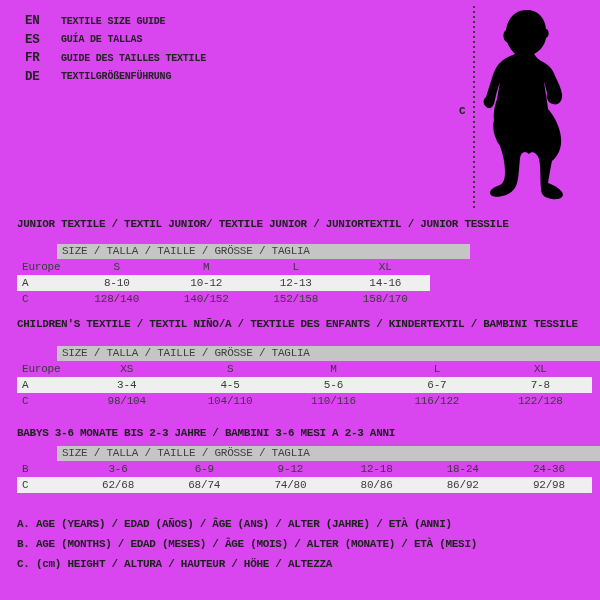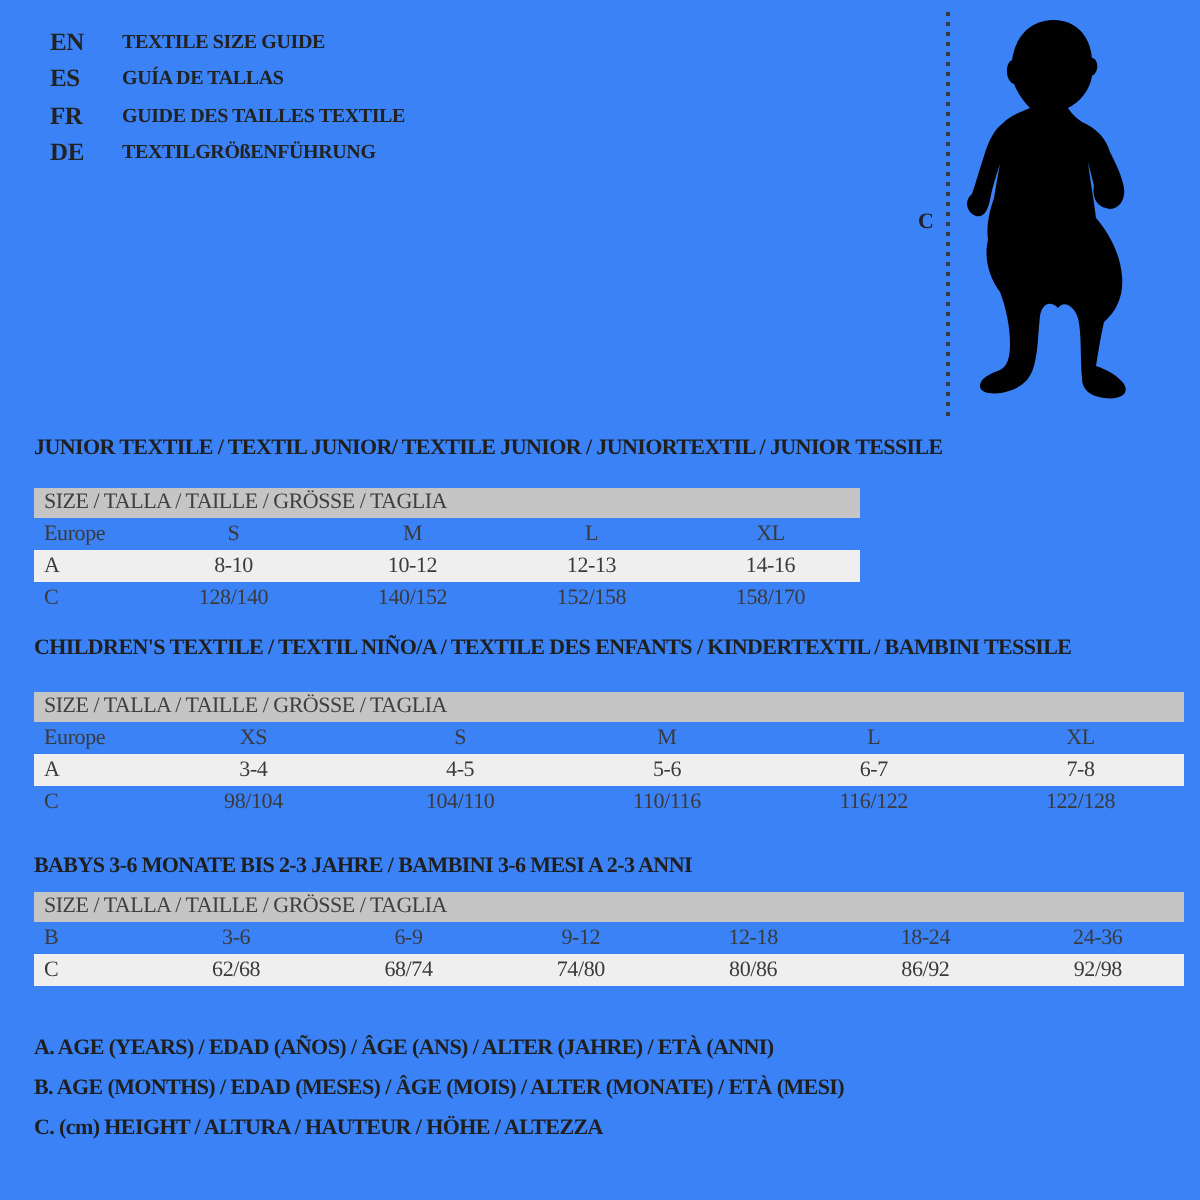--- a/index.html
+++ b/index.html
@@ -1,18 +1,18 @@
 <!DOCTYPE html>
 <html><head>
 <meta charset="utf-8">
 <style>
   html,body{margin:0;padding:0;background:#fff;}
   .page{
-    position:relative;width:600px;height:600px;background:#3b82f6;overflow:hidden;
-    font-family:Liberation Serif, serif;color:#2b2b2b;
+    position:relative;width:600px;height:600px;background:#d946ef;overflow:hidden;
+    font-family:Liberation Mono, monospace;color:#2b2b2b;
   }
   
   .lang-list{position:absolute;left:25px;top:12px;}
   .lang-row{display:flex;height:18.5px;align-items:center;}
   .lang-code{width:36px;font-weight:bold;font-size:12.5px;letter-spacing:-0.2px;color:#222;}
   .lang-title{font-weight:bold;font-size:10px;letter-spacing:-0.2px;color:#222;white-space:nowrap;}
   
   .figure{position:absolute;left:452px;top:4px;width:145px;height:210px;}
   .c-label{position:absolute;left:7px;top:101px;font-size:11px;font-weight:bold;color:#222;}
   .dotline{
@@ -22,21 +22,21 @@
   .baby{position:absolute;left:30px;top:2px;width:90px;height:196px;}
   
   .section{position:absolute;left:17px;}
   .sec-0{top:216px;}
   .sec-1{top:316px;}
   .sec-2{top:425px;}
   .sec-title{font-size:11px;font-weight:bold;letter-spacing:-0.3px;color:#1f1f1f;}
   .t-line{line-height:16px;white-space:nowrap;}
   .size-bar{
     height:15px;line-height:15px;background:#c5c5c5;color:#3f3f3f;
-    font-size:11px;letter-spacing:-0.25px;padding-left:5px;box-sizing:border-box;
+    font-size:11px;letter-spacing:-0.25px;padding-left:5px;box-sizing:border-box;margin-left:40px;
   }
   .sec-0 .size-bar{margin-top:12px;}
   .sec-1 .size-bar{margin-top:14px;}
   .sec-2 .size-bar{margin-top:5px;}
   .sec-0 .size-bar,.sec-0 table{width:413px;}
   .sec-1 .size-bar,.sec-1 table{width:575px;}
   .sec-2 .size-bar,.sec-2 table{width:575px;}
   table{border-collapse:collapse;table-layout:fixed;}
   td{
     height:16px;font-size:11px;letter-spacing:-0.2px;color:#3a3a3a;

